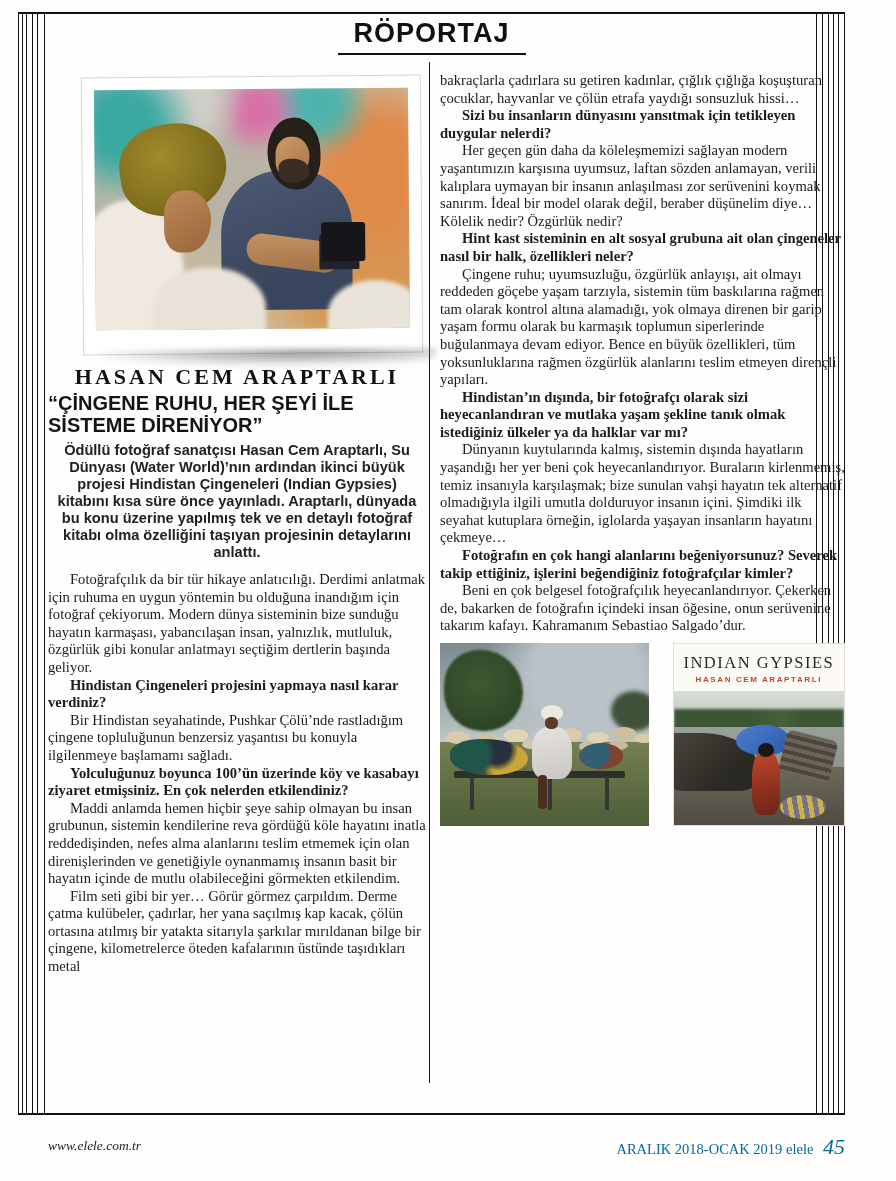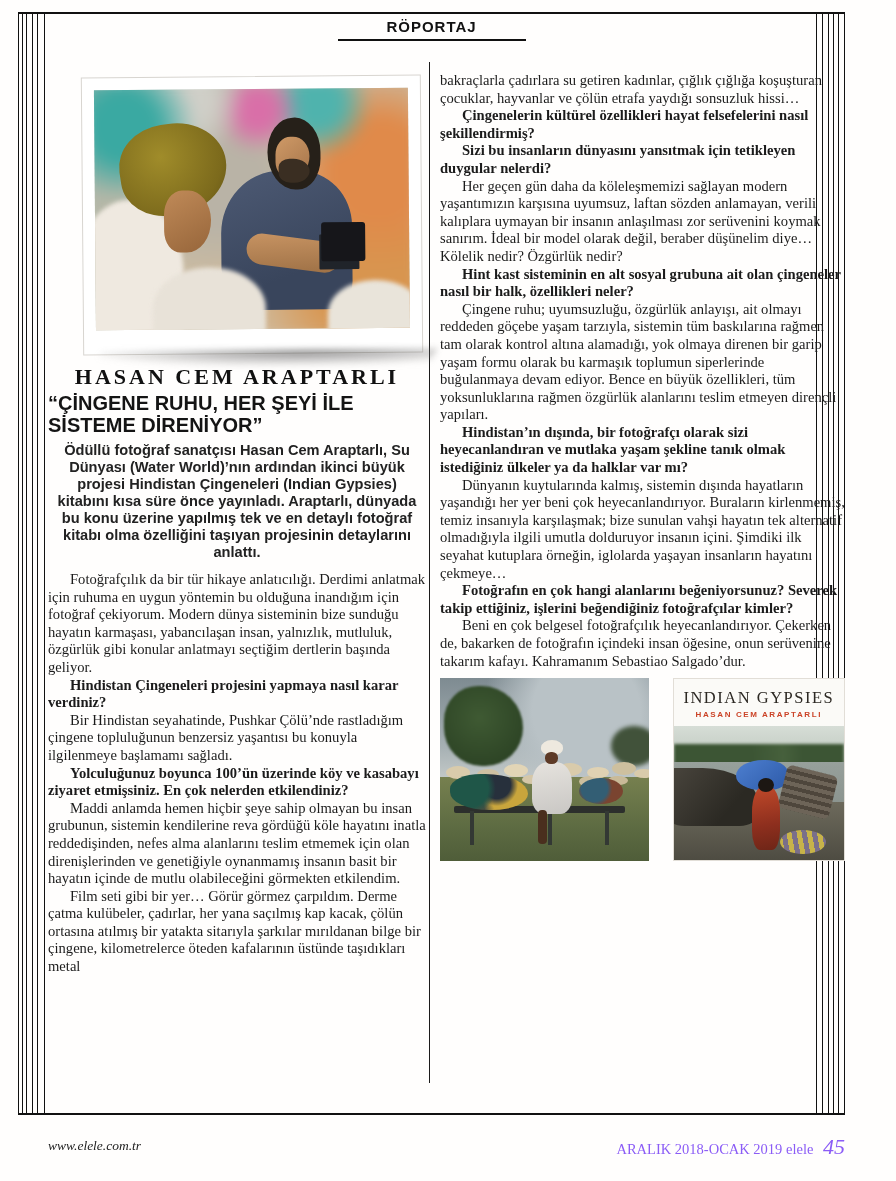--- a/index.html
+++ b/index.html
@@ -5,21 +5,21 @@
   html,body{margin:0;padding:0;background:#ffffff;}
   .page{position:relative;width:896px;height:1181px;background:#fffefd;overflow:hidden;
         font-family:"Liberation Serif", serif;color:#1b1b1b;}
   
   .hline{position:absolute;height:1.5px;background:#111;left:18px;width:827px;}
   .hline.top{top:12px;}
   .hline.bottom{top:1113px;}
   .vline{position:absolute;top:12px;height:1101px;width:1.2px;background:#111;}
   
   .header{position:absolute;top:18px;left:18px;width:827px;text-align:center;}
-  .header .title{font-family:"Liberation Sans",sans-serif;font-weight:900;font-size:15px;
+  .header .title{font-family:"Liberation Sans",sans-serif;font-weight:900;font-size:27px;
                  letter-spacing:1px;color:#111;}
   .header .underline{margin:4px auto 0;width:188px;height:1.6px;background:#111;}
   
   .col-left{position:absolute;left:48px;top:60px;width:378px;}
   .col-right{position:absolute;left:440px;top:64px;width:405px;margin-top:8px;}
   .divider{position:absolute;left:429px;top:62px;width:1px;height:1021px;background:#1b1b1b;}
   
   .polaroid{position:relative;margin:16px 0 10px 34px;width:340px;background:#fff;
             border:1px solid #d8d5d0;padding:12px 12px 24px 12px;box-sizing:border-box;
             transform:rotate(-0.5deg);}
@@ -122,21 +122,21 @@
       background:linear-gradient(140deg,#4d7fd0,#2d5aa8);}
   .cv-basket{position:absolute;right:10px;top:44px;width:52px;height:44px;transform:rotate(14deg);
       background:repeating-linear-gradient(0deg,#6d6458 0 4px,#4e463c 4px 8px);border-radius:6px;}
   .cv-bundle{position:absolute;right:18px;bottom:6px;width:46px;height:24px;border-radius:50%;
       background:repeating-linear-gradient(80deg,#c7b34a 0 5px,#7a6f8a 5px 10px);}
   .cv-woman-hair{position:absolute;left:84px;top:52px;width:16px;height:14px;border-radius:50%;background:#1c1713;}
   .cv-woman-sari{position:absolute;left:78px;top:60px;width:28px;height:64px;border-radius:40% 40% 30% 30%;
       background:linear-gradient(170deg,#c24a2a,#8e2f1e 60%,#6e2517);}
   
   .footer-left{position:absolute;left:48px;top:1138px;font-style:italic;font-size:13.5px;color:#222;}
-  .footer-right{position:absolute;right:51px;top:1134px;font-size:14.5px;color:#8b5cf6;white-space:nowrap;}
+  .footer-right{position:absolute;right:51px;top:1134px;font-size:14.5px;color:#0369a1;white-space:nowrap;}
   .footer-right .brand{font-size:14.5px;}
   .footer-right .pagenum{font-style:italic;font-size:22px;margin-left:6px;}
 </style>
 </head>
 <body>
 
 <div class="page">
 
   <div class="hline top"></div>
   <div class="hline bottom"></div>
@@ -188,21 +188,20 @@
         <p class="para answer">Bir Hindistan seyahatinde, Pushkar Çölü’nde rastladığım çingene topluluğunun benzersiz yaşantısı bu konuyla ilgilenmeye başlamamı sağladı.</p>
         <p class="para question">Yolculuğunuz boyunca 100’ün üzerinde köy ve kasabayı ziyaret etmişsiniz. En çok nelerden etkilendiniz?</p>
         <p class="para answer">Maddi anlamda hemen hiçbir şeye sahip olmayan bu insan grubunun, sistemin kendilerine reva gördüğü köle hayatını inatla reddedişinden, nefes alma alanlarını teslim etmemek için olan direnişlerinden ve genetiğiyle oynanmamış insanın basit bir hayatın içinde de mutlu olabileceğini görmekten etkilendim.</p>
         <p class="para answer">Film seti gibi bir yer… Görür görmez çarpıldım. Derme çatma kulübeler, çadırlar, her yana saçılmış kap kacak, çölün ortasına atılmış bir yatakta sitarıyla şarkılar mırıldanan bilge bir çingene, kilometrelerce öteden kafalarının üstünde taşıdıkları metal</p>
       </div>
   </div>
 
   <div class="col-right">
     <div class="bodytext">
         <p class="para continuation">bakraçlarla çadırlara su getiren kadınlar, çığlık çığlığa koşuşturan çocuklar, hayvanlar ve çölün etrafa yaydığı sonsuzluk hissi…</p>
-        <p class="para question">Çingenelerin kültürel özellikleri hayat felsefelerini nasıl şekillendirmiş?</p>
         <p class="para question">Sizi bu insanların dünyasını yansıtmak için tetikleyen duygular nelerdi?</p>
         <p class="para answer">Her geçen gün daha da köleleşmemizi sağlayan modern yaşantımızın karşısına uyumsuz, laftan sözden anlamayan, verili kalıplara uymayan bir insanın anlaşılması zor serüvenini koymak sanırım. İdeal bir model olarak değil, beraber düşünelim diye… Kölelik nedir? Özgürlük nedir?</p>
         <p class="para question">Hint kast sisteminin en alt sosyal grubuna ait olan çingeneler nasıl bir halk, özellikleri neler?</p>
         <p class="para answer">Çingene ruhu; uyumsuzluğu, özgürlük anlayışı, ait olmayı reddeden göçebe yaşam tarzıyla, sistemin tüm baskılarına rağmen tam olarak kontrol altına alamadığı, yok olmaya direnen bir garip yaşam formu olarak bu karmaşık toplumun siperlerinde buğulanmaya devam ediyor. Bence en büyük özellikleri, tüm yoksunluklarına rağmen özgürlük alanlarını teslim etmeyen dirençli yapıları.</p>
         <p class="para question">Hindistan’ın dışında, bir fotoğrafçı olarak sizi heyecanlandıran ve mutlaka yaşam şekline tanık olmak istediğiniz ülkeler ya da halklar var mı?</p>
         <p class="para answer">Dünyanın kuytularında kalmış, sistemin dışında hayatların yaşandığı her yer beni çok heyecanlandırıyor. Buraların kirlenmemiş, temiz insanıyla karşılaşmak; bize sunulan vahşi hayatın tek alternatif olmadığıyla ilgili umutla dolduruyor insanın içini. Şimdiki ilk seyahat kutuplara örneğin, iglolarda yaşayan insanların hayatını çekmeye…</p>
         <p class="para question">Fotoğrafın en çok hangi alanlarını beğeniyorsunuz? Severek takip ettiğiniz, işlerini beğendiğiniz fotoğrafçılar kimler?</p>
         <p class="para answer">Beni en çok belgesel fotoğrafçılık heyecanlandırıyor. Çekerken de, bakarken de fotoğrafın içindeki insan öğesine, onun serüvenine takarım kafayı. Kahramanım Sebastiao Salgado’dur.</p>
       </div>
 

